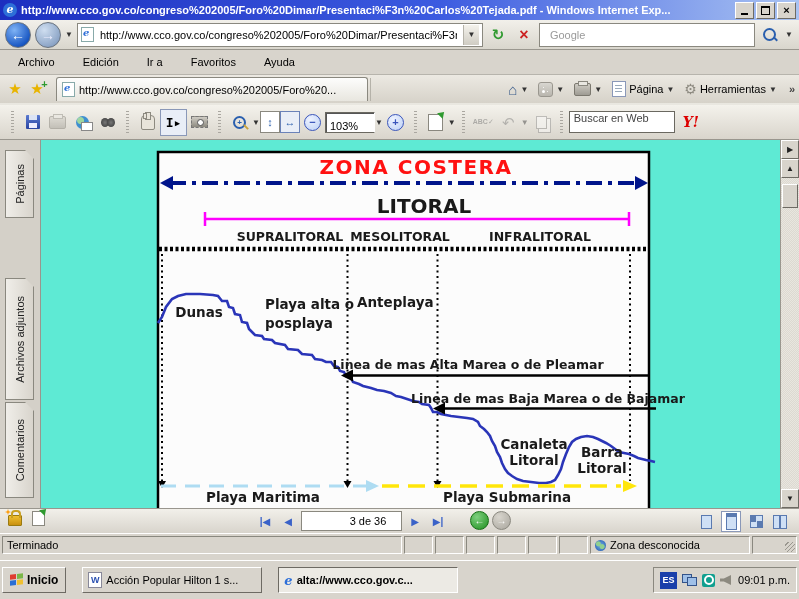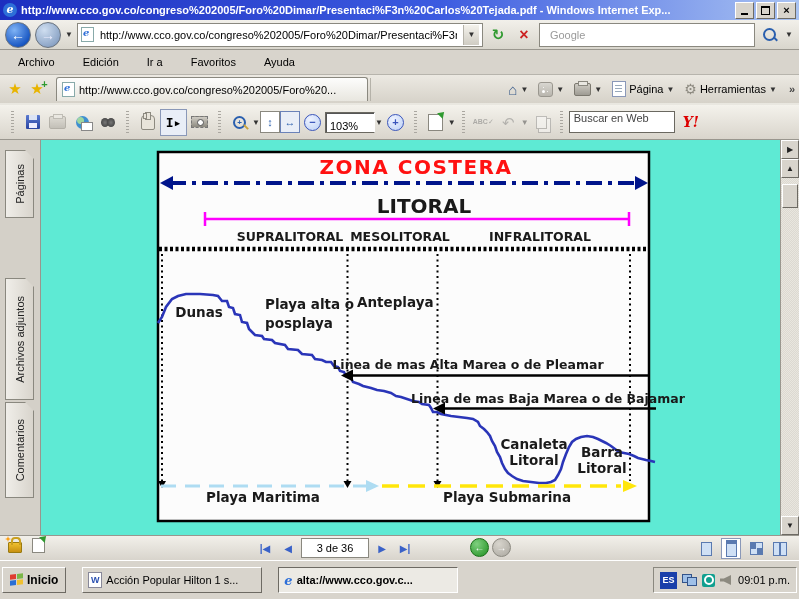--- a/index.html
+++ b/index.html
@@ -113,21 +113,21 @@
   .sbtn{height:17px;display:flex;align-items:center;justify-content:center;font-size:8px;color:#222;}
   .strack{flex:1;background:repeating-conic-gradient(#e9e6df 0 25%,#dcd9d1 0 50%) 0 0/2px 2px;position:relative;}
   .sthumb{position:absolute;left:1px;right:1px;top:6px;height:22px;}
   
   .pdfnav{height:24px;flex:0 0 24px;position:relative;background:linear-gradient(#f2f0ea,#d8d4cc);border-top:1px solid #99968e;}
   .pdfnav .abs{position:absolute;top:2px;display:flex;align-items:center;gap:3px;}
   .lock{width:12px;height:9px;background:linear-gradient(#f0c030,#c89010);border:1px solid #9a7a10;border-radius:1px;position:relative;margin-top:6px;}
   .lock::before{content:"";position:absolute;left:2px;top:-6px;width:6px;height:6px;border:2px solid #caa020;border-bottom:none;border-radius:4px 4px 0 0;}
   .lock::after{content:"";position:absolute;left:-4px;top:-7px;width:6px;height:6px;background:#ff9900;clip-path:polygon(50% 0,62% 38%,100% 50%,62% 62%,50% 100%,38% 62%,0 50%,38% 38%);}
   .navb{width:20px;height:19px;display:flex;align-items:center;justify-content:center;color:#3a62c8;font-size:10px;font-weight:bold;}
-  .pageind{width:66px;height:18px;background:#fff;border:1px solid #8a887f;display:flex;align-items:center;justify-content:center;}
+  .pageind{width:66px;height:18px;background:#fff;border:1px solid #8a887f;display:flex;align-items:center;justify-content:center;padding-left:33px;}
   .circb{width:17px;height:17px;border-radius:50%;display:flex;align-items:center;justify-content:center;color:#fff;font-size:10px;font-weight:bold;}
   .circb.green{background:radial-gradient(circle at 35% 30%,#7fd07f,#1f8f1f);border:1px solid #167016;}
   .circb.gray{background:radial-gradient(circle at 35% 30%,#d8d5cd,#a9a69e);border:1px solid #8a887f;}
   .viewb{width:18px;height:19px;display:flex;align-items:center;justify-content:center;}
   .viewb.pressed{border:1px solid #8a98b8;background:#fff;}
   .vp1{width:9px;height:12px;background:#cfe0f5;border:1px solid #5a7ab0;}
   .vp2{width:9px;height:12px;background:#cfe0f5;border:1px solid #5a7ab0;border-top:4px solid #5a7ab0;}
   .vp3{width:11px;height:11px;background:conic-gradient(#cfe0f5 0 25%,#5a7ab0 0 50%,#cfe0f5 0 75%,#5a7ab0 0);border:1px solid #5a7ab0;}
   .vp4{width:12px;height:12px;background:linear-gradient(90deg,#cfe0f5 0 5px,#5a7ab0 5px 7px,#cfe0f5 7px);border:1px solid #5a7ab0;}
   
@@ -427,20 +427,38 @@
         </span>
       <span class="viewb">
           <span class="vp3"></span>
         </span>
       <span class="viewb">
           <span class="vp4"></span>
         </span>
     </span>
   </div>
 
+  <div class="statusbar">
+    <span class="panel p-msg">
+        <span>Terminado</span>
+      </span>
+    <span class="panel p-sm"></span>
+    <span class="panel p-sm"></span>
+    <span class="panel p-sm"></span>
+    <span class="panel p-sm"></span>
+    <span class="panel p-sm"></span>
+    <span class="panel p-sm"></span>
+    <span class="panel p-zone">
+      <span class="globe2"></span>
+      <span>Zona desconocida</span>
+    </span>
+    <span class="panel p-last">
+        <span class="grip2"></span>
+      </span>
+  </div>
 
   <div class="taskbar">
     <span class="startbtn raised">
       <span class="winflag">
           <i class="wf1"></i>
           <i class="wf2"></i>
           <i class="wf3"></i>
           <i class="wf4"></i>
         </span>
       <span>Inicio</span>

